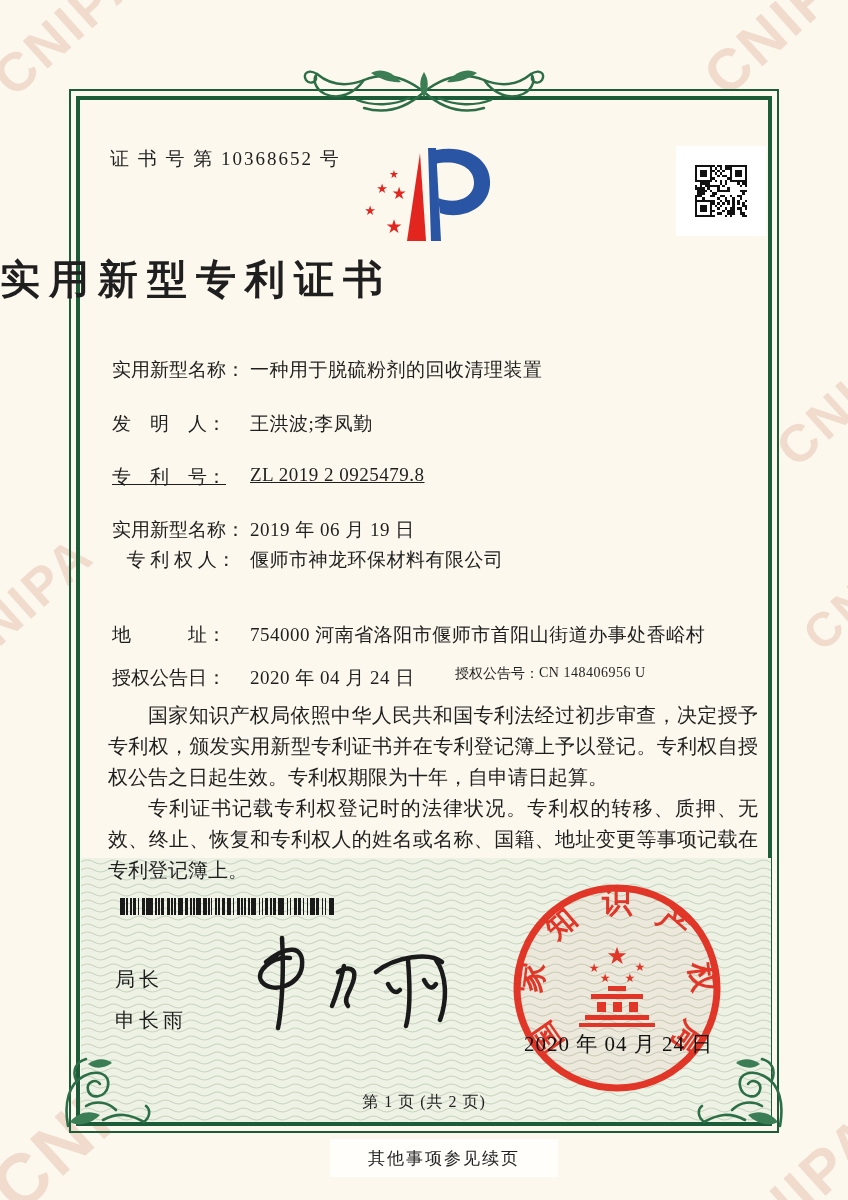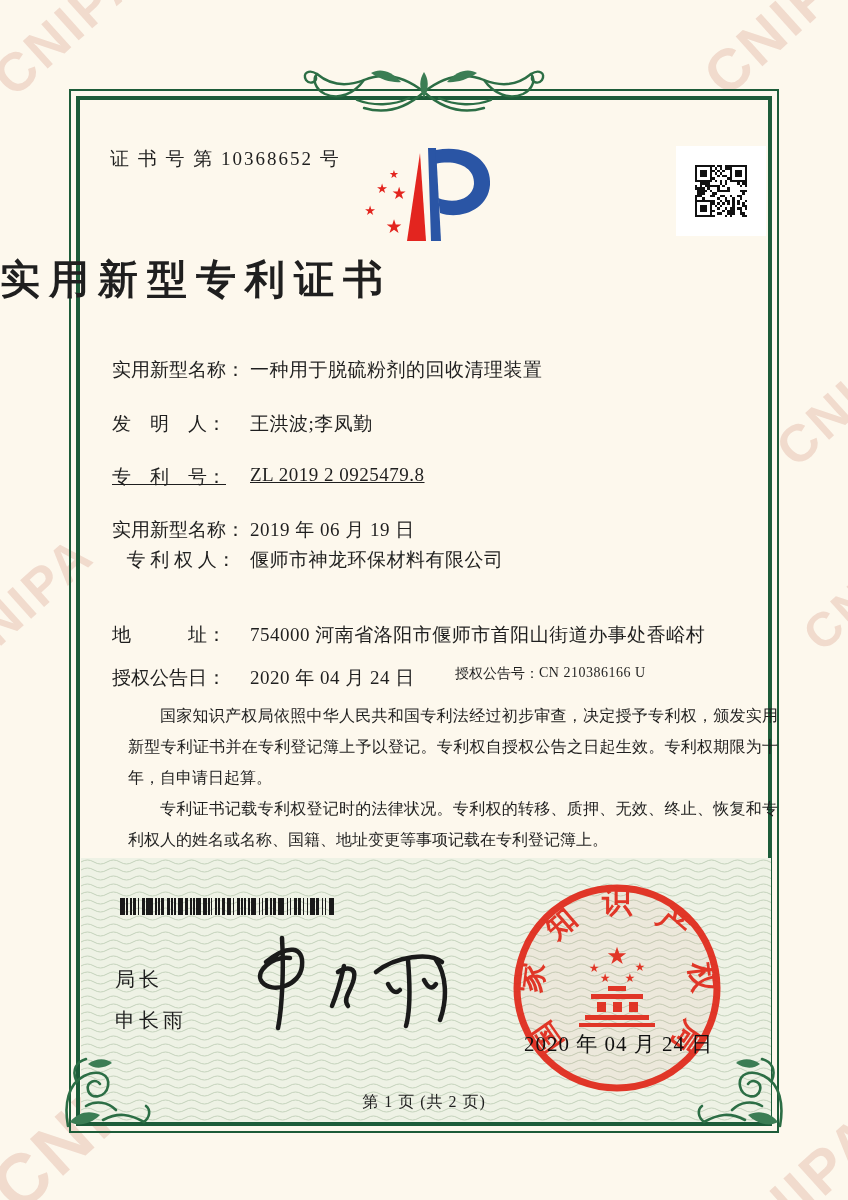--- a/index.html
+++ b/index.html
@@ -24,21 +24,21 @@
   #cert-no{position:absolute; left:110px; top:146px; font-size:19px; letter-spacing:2px; z-index:2;}
   #logo{position:absolute; left:342px; top:140px; width:155px; height:108px; z-index:2;}
   #qr-box{position:absolute; left:676px; top:146px; width:90px; height:90px; background:#ffffff; z-index:2;
     display:flex; align-items:center; justify-content:center;}
   #doc-title{position:absolute; left:0; top:252px; width:848px; text-align:left;
     font-size:40px; font-weight:bold; letter-spacing:9px; z-index:2;}
   .frow{position:absolute; left:112px; display:flex; font-size:19px; z-index:2; white-space:pre;}
   .flabel{width:138px; flex:0 0 138px;}
   .fvalue{letter-spacing:0.5px;}
   .frow2{position:absolute; display:flex; font-size:14px; z-index:2; white-space:pre;}
-  #paragraphs{position:absolute; left:128px; top:700px; width:650px; font-size:16px;
+  #paragraphs{position:absolute; left:108px; top:700px; width:650px; font-size:20px;
     line-height:31px; text-align:justify; z-index:2;}
   #paragraphs p{margin:0; text-indent:2em;}
   #barcode{position:absolute; left:120px; top:898px; width:216px; height:17px; z-index:2; font-size:0;}
   #barcode span{display:inline-block; height:100%; background:#1a1a1a; vertical-align:top;}
   #officer{position:absolute; left:115px; top:966px; font-size:20px; letter-spacing:4px; z-index:2;}
   #officer div{margin-bottom:14px;}
   #signature{position:absolute; left:238px; top:930px; width:220px; height:105px; z-index:2;}
   #seal{position:absolute; left:505px; top:876px; width:224px; height:224px; z-index:3; opacity:0.92;}
   #seal-date{position:absolute; left:524px; top:1030px; font-size:21px; letter-spacing:1px;
     color:#111; z-index:4;}
@@ -399,21 +399,21 @@
   <div class="frow" style="top:622px;">
     <span class="flabel">地　　　址：</span>
     <span class="fvalue">754000 河南省洛阳市偃师市首阳山街道办事处香峪村</span>
   </div>
   <div class="frow" style="top:665px;">
     <span class="flabel">授权公告日：</span>
     <span class="fvalue">2020 年 04 月 24 日</span>
   </div>
   <div class="frow2" style="left:455px; top:665px;">
     <span>授权公告号：</span>
-    <span class="fvalue">CN 210386166 U</span>
+    <span class="fvalue">CN 148406956 U</span>
   </div>
 
   <div id="paragraphs">
     <p>国家知识产权局依照中华人民共和国专利法经过初步审查，决定授予专利权，颁发实用新型专利证书并在专利登记簿上予以登记。专利权自授权公告之日起生效。专利权期限为十年，自申请日起算。</p>
     <p>专利证书记载专利权登记时的法律状况。专利权的转移、质押、无效、终止、恢复和专利权人的姓名或名称、国籍、地址变更等事项记载在专利登记簿上。</p>
   </div>
 
   <div id="barcode"><span style="width: 4.8px; margin-right: 1.3px;"></span><span style="width: 1.6px; margin-right: 2.6px;"></span><span style="width: 1.6px; margin-right: 1.3px;"></span><span style="width: 3.2px; margin-right: 1.3px;"></span><span style="width: 1.6px; margin-right: 2.6px;"></span><span style="width: 3.2px; margin-right: 1.3px;"></span><span style="width: 6.4px; margin-right: 2.6px;"></span><span style="width: 1.6px; margin-right: 1.3px;"></span><span style="width: 1.6px; margin-right: 1.3px;"></span><span style="width: 3.2px; margin-right: 2.6px;"></span><span style="width: 3.2px; margin-right: 1.3px;"></span><span style="width: 1.6px; margin-right: 1.3px;"></span><span style="width: 1.6px; margin-right: 2.6px;"></span><span style="width: 4.8px; margin-right: 1.3px;"></span><span style="width: 3.2px; margin-right: 2.6px;"></span><span style="width: 1.6px; margin-right: 1.3px;"></span><span style="width: 1.6px; margin-right: 1.3px;"></span><span style="width: 4.8px; margin-right: 2.6px;"></span><span style="width: 3.2px; margin-right: 1.3px;"></span><span style="width: 1.6px; margin-right: 1.3px;"></span><span style="width: 1.6px; margin-right: 2.6px;"></span><span style="width: 1.6px; margin-right: 1.3px;"></span><span style="width: 1.6px; margin-right: 2.6px;"></span><span style="width: 3.2px; margin-right: 1.3px;"></span><span style="width: 4.8px; margin-right: 1.3px;"></span><span style="width: 1.6px; margin-right: 2.6px;"></span><span style="width: 3.2px; margin-right: 1.3px;"></span><span style="width: 1.6px; margin-right: 1.3px;"></span><span style="width: 1.6px; margin-right: 2.6px;"></span><span style="width: 1.6px; margin-right: 1.3px;"></span><span style="width: 4.8px; margin-right: 2.6px;"></span><span style="width: 1.6px; margin-right: 1.3px;"></span><span style="width: 1.6px; margin-right: 1.3px;"></span><span style="width: 3.2px; margin-right: 2.6px;"></span><span style="width: 1.6px; margin-right: 1.3px;"></span><span style="width: 3.2px; margin-right: 1.3px;"></span><span style="width: 6.4px; margin-right: 2.6px;"></span><span style="width: 1.6px; margin-right: 1.3px;"></span><span style="width: 1.6px; margin-right: 2.6px;"></span><span style="width: 3.2px; margin-right: 1.3px;"></span><span style="width: 3.2px; margin-right: 1.3px;"></span><span style="width: 1.6px; margin-right: 2.6px;"></span><span style="width: 1.6px; margin-right: 1.3px;"></span><span style="width: 4.8px; margin-right: 1.3px;"></span><span style="width: 3.2px; margin-right: 2.6px;"></span><span style="width: 1.6px; margin-right: 1.3px;"></span><span style="width: 1.6px; margin-right: 2.6px;"></span><span style="width: 4.8px; margin-right: 1.3px;"></span></div>
 
   <div id="officer">
@@ -457,14 +457,15 @@
       <rect x="-20" y="14" width="9" height="10"></rect>
       <rect x="-4" y="14" width="9" height="10"></rect>
       <rect x="12" y="14" width="9" height="10"></rect>
       <rect x="-32" y="27" width="64" height="5"></rect>
       <rect x="-38" y="35" width="76" height="4"></rect>
     </g>
   </svg>
   <div id="seal-date">2020 年 04 月 24 日</div>
 
   <div id="page-info">第 1 页 (共 2 页)</div>
+  <div id="cont-note">其他事项参见续页</div>
 
 </div>
 
 </body></html>

